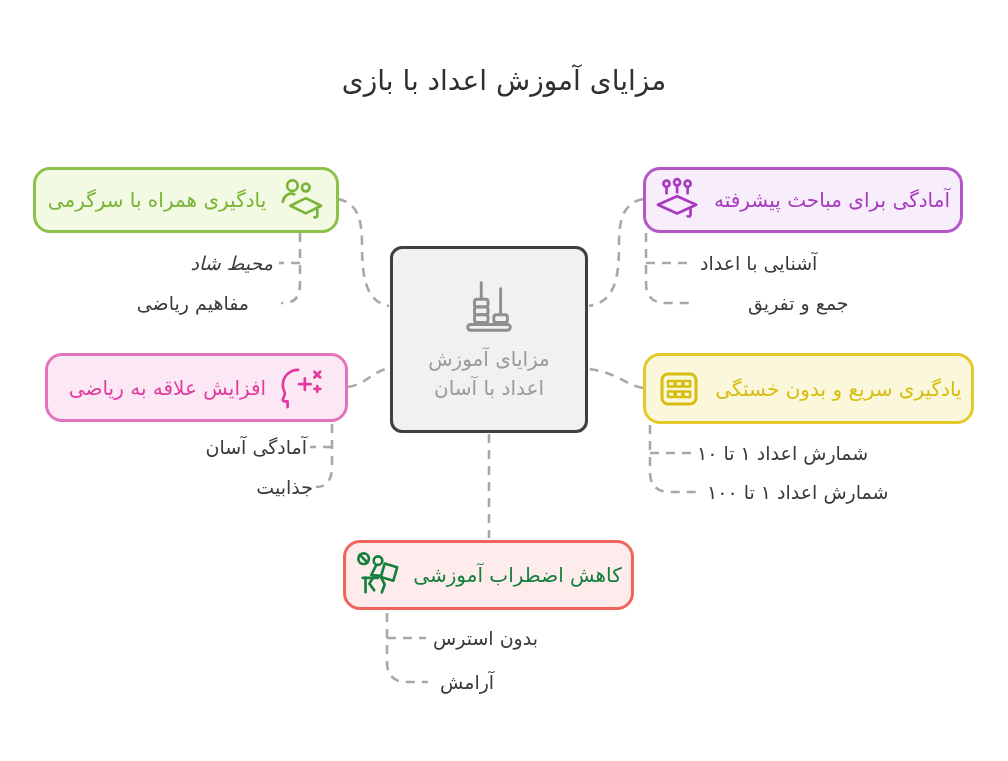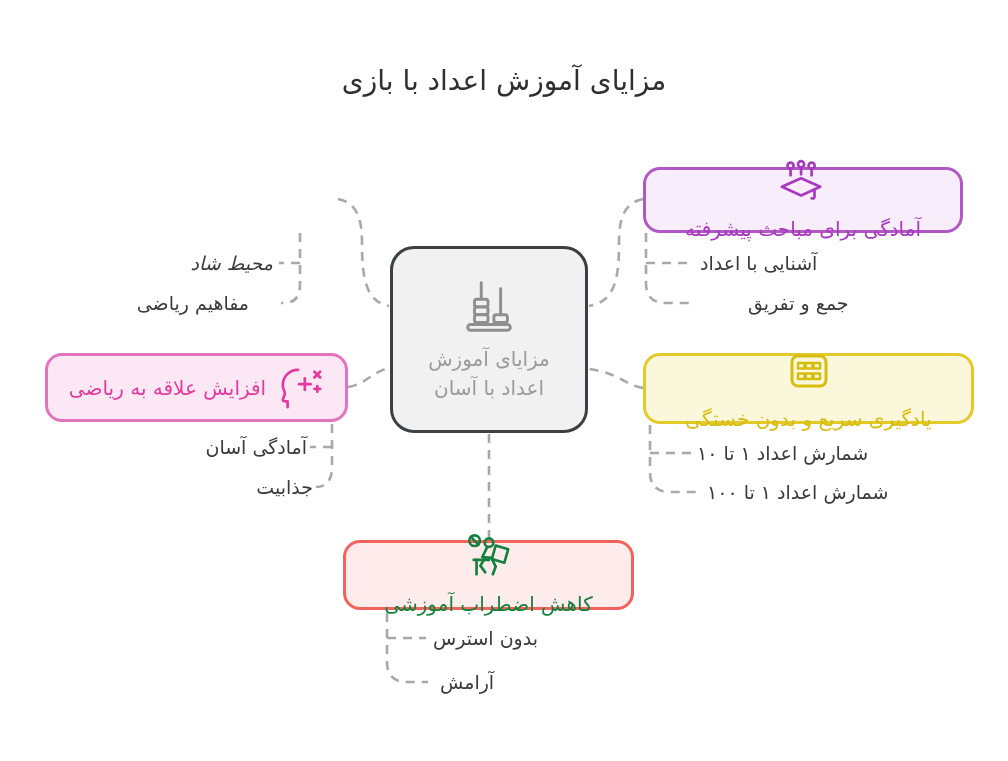--- a/index.html
+++ b/index.html
@@ -3,27 +3,27 @@
 <meta charset="utf-8">
 <style>
   html,body{margin:0;padding:0;background:#fff;}
   .stage{position:relative;width:1008px;height:761px;background:#fff;overflow:hidden;
          font-family:"DejaVu Sans",sans-serif;}
   .wires{position:absolute;inset:0;pointer-events:none;}
   .title{position:absolute;left:0;right:0;top:64px;text-align:center;
          font-size:28px;color:#2f2f2f;}
   .node{position:absolute;display:flex;align-items:center;justify-content:center;
         gap:12px;border:3px solid;border-radius:17px;box-sizing:border-box;
-        font-size:20px;flex-direction:column;}
+        font-size:20px;}
   .node .nlabel{white-space:nowrap;}
   .node.icon-right{flex-direction:row-reverse;}
   .nicon{display:inline-flex;line-height:0;}
   .nicon svg{stroke:currentColor;fill:none;stroke-linecap:round;stroke-linejoin:round;}
   .center-node{position:absolute;left:390px;top:246px;width:198px;height:187px;
-        border:3px solid #3b4045;border-radius:24px;background:#f1f1f1;box-sizing:border-box;
+        border:3px solid #3b4045;border-radius:12px;background:#f1f1f1;box-sizing:border-box;
         display:flex;flex-direction:column;align-items:center;justify-content:center;gap:8px;}
   .center-label{text-align:center;font-size:20px;line-height:29px;color:#9a9a9a;}
   .center-icon svg{stroke:#8f8f8f;fill:none;stroke-linecap:round;stroke-linejoin:round;}
   .bead{fill:#f1f1f1;}
   .child{position:absolute;font-size:19px;color:#3a3a3a;white-space:nowrap;line-height:26px;}
 </style>
 </head>
 <body>
 
 <div class="stage">
@@ -66,20 +66,32 @@
         <rect class="bead" x="37" y="38" width="14" height="8" rx="2.5"></rect>
         <rect class="bead" x="10" y="48" width="44" height="6" rx="3"></rect>
       </svg>
     </span>
     <div class="center-label" dir="rtl" style="color: rgb(154, 154, 154);">
       <div>مزایای آموزش</div>
       <div>اعداد با آسان</div>
     </div>
   </div>
 
+  <div class="node icon-right" style="left: 33px; top: 167px; width: 306px; height: 66px; border-color: rgb(139, 195, 74); background-color: rgb(243, 250, 228); color: rgb(122, 180, 54);">
+    <span class="nicon">
+      <svg width="46" height="46" viewBox="0 0 48 48" stroke-width="2.8">
+        <circle cx="15" cy="9" r="5.5"></circle>
+        <circle cx="29" cy="11" r="4"></circle>
+        <path d="M5,26 C6,19 12,16 17,18"></path>
+        <path d="M29,22 L45,30 L29,38 L13,30 Z"></path>
+        <path d="M41,32 L41,40 Q41,43 38,42"></path>
+      </svg>
+    </span>
+    <span class="nlabel" dir="rtl">یادگیری همراه با سرگرمی</span>
+  </div>
 
   <div class="node" style="left: 643px; top: 167px; width: 320px; height: 66px; border-color: rgb(177, 88, 197); background-color: rgb(248, 238, 251); color: rgb(168, 58, 192);">
     <span class="nicon">
       <svg width="46" height="46" viewBox="0 0 48 48" stroke-width="2.8">
         <circle cx="11" cy="7" r="3.2"></circle>
           <path d="M11,10.5 L11,17"></path>
         <circle cx="22" cy="5.5" r="3.2"></circle>
           <path d="M22,9 L22,16"></path>
         <circle cx="33" cy="7" r="3.2"></circle>
           <path d="M33,10.5 L33,17"></path>

